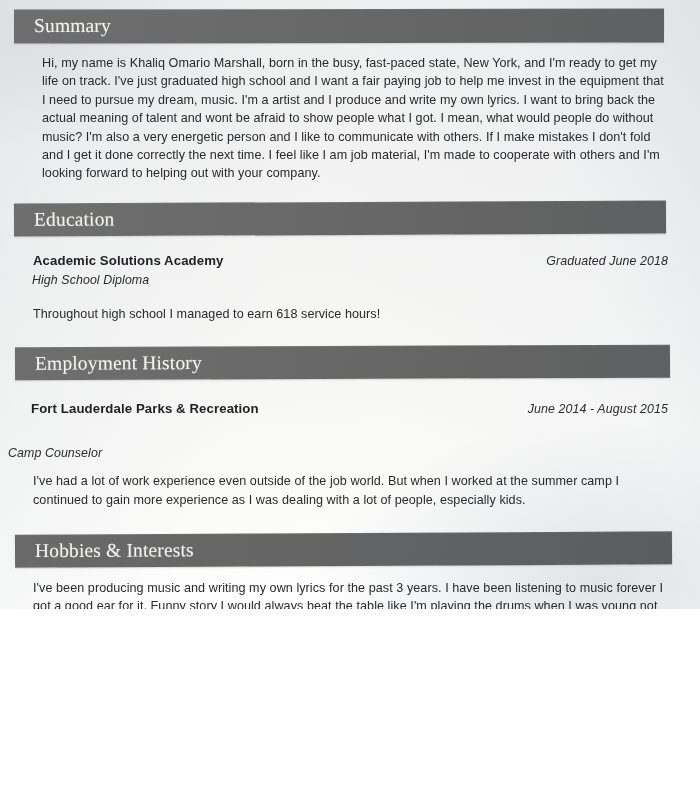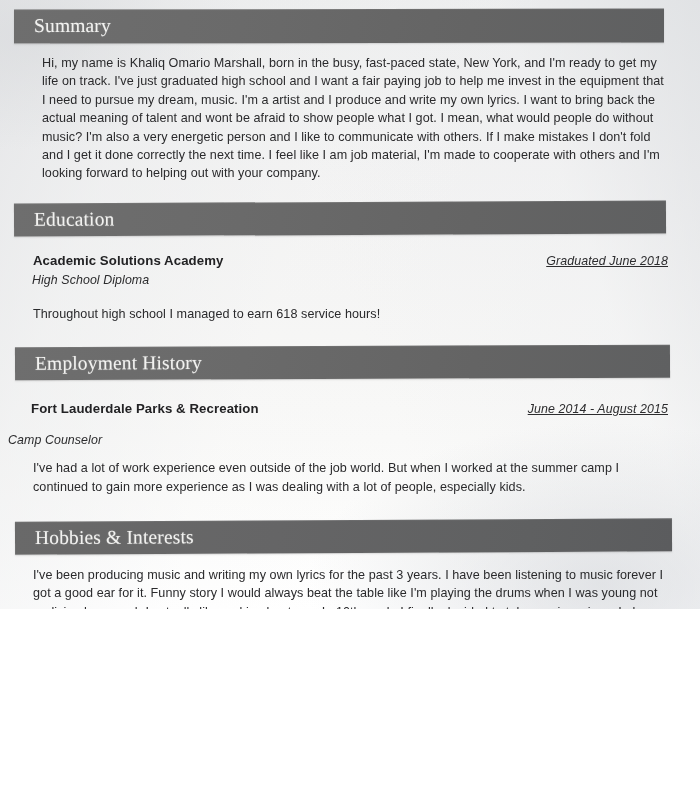--- a/index.html
+++ b/index.html
@@ -110,36 +110,35 @@
     font-weight: bold;
     color: #222224;
     letter-spacing: 0.1px;
   }
   .entry-date {
     font-size: 12.4px;
     font-style: italic;
     color: #2c2c2e;
     white-space: nowrap;
     letter-spacing: 0.1px;
-    text-decoration: underline;
   }
   .entry-sub {
     padding: 0 33px;
     font-size: 12.4px;
     font-style: italic;
     color: #2b2b2d;
     letter-spacing: 0.08px;
   }
 
   #education-entry { margin-top: 18px; gap: 45px; }
   #education-subtitle { margin-top: 5px; padding-left: 32px; }
   #education-note { margin-top: 18px; }
 
   #employment-entry { margin-top: 22px; padding-left: 31px; }
-  #employment-subtitle { margin-top: 17px; padding-left: 8px; }
+  #employment-subtitle { margin-top: 30px; padding-left: 8px; }
   #employment-body { margin-top: 12px; }
 
   
   .skill-row {
     display: flex;
     align-items: baseline;
     gap: 9px;
     padding: 0 33px;
     margin-top: 18px;
     font-size: 12.8px;

